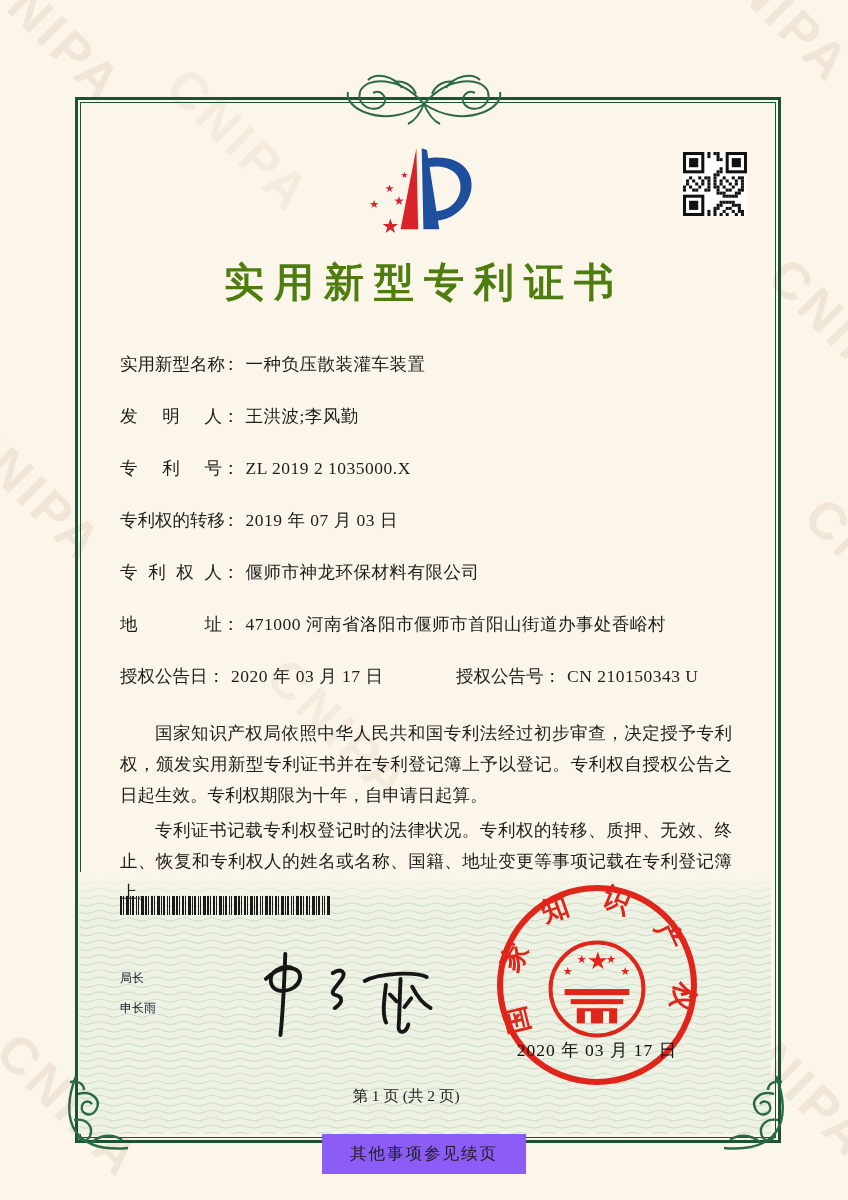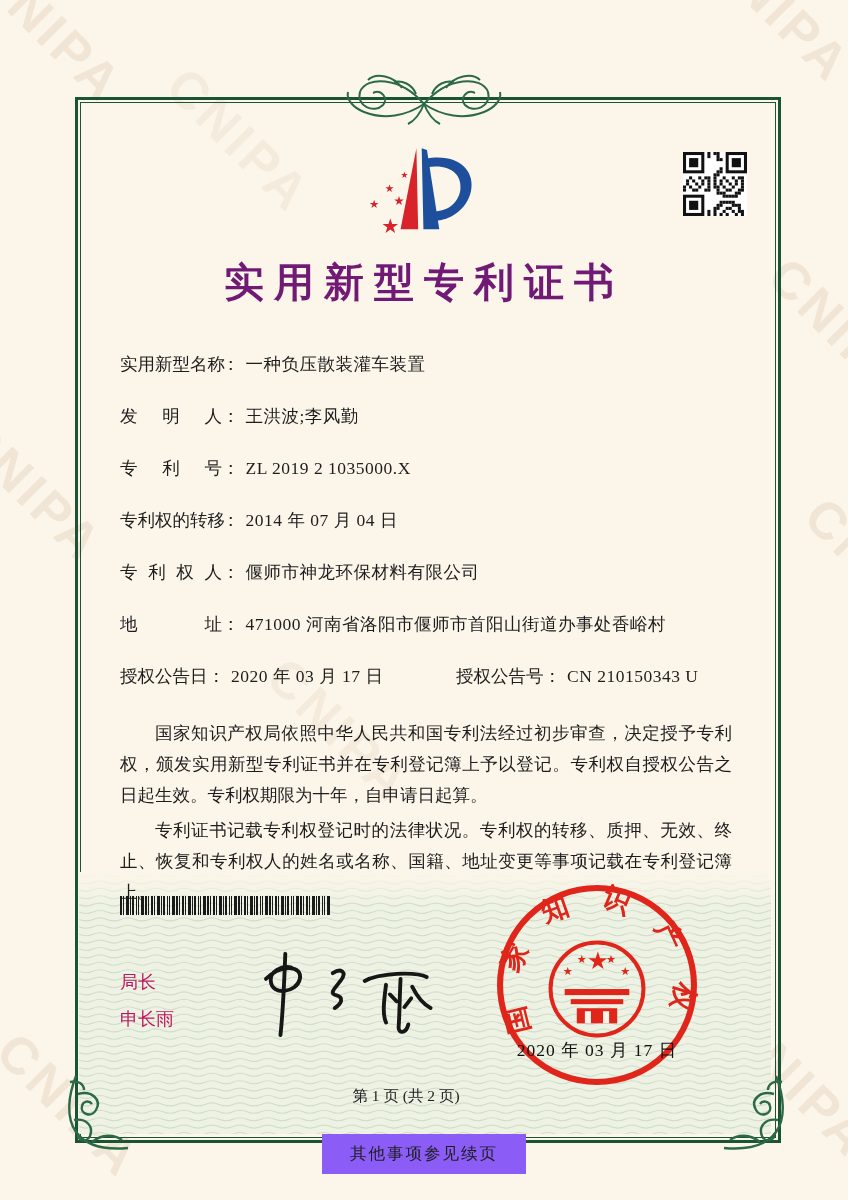--- a/index.html
+++ b/index.html
@@ -22,35 +22,35 @@
   .band{position:absolute;left:79px;top:872px;width:692px;height:262px;background:#eef2e4;overflow:hidden;}
   .band-fade{position:absolute;left:0;top:0;width:100%;height:34px;
              background:linear-gradient(#fcf6ea,rgba(252,246,234,0));}
 
   .cert-no{position:absolute;left:120px;top:146px;font-size:17.5px;color:#2a2a2a;letter-spacing:1px;}
 
   .logo{position:absolute;left:346px;top:134px;width:132px;height:120px;}
   .qr{position:absolute;left:683px;top:152px;width:64px;height:64px;background:#fff;}
 
   .title{position:absolute;left:0;top:255px;width:848px;text-align:center;
-         font-size:40px;font-weight:bold;color:#701a75;letter-spacing:10px;}
+         font-size:40px;font-weight:bold;color:#4d7c0f;letter-spacing:10px;}
 
   .fields{position:absolute;left:120px;top:350px;width:616px;font-size:17.5px;color:#1d1d1d;}
   .frow{position:absolute;left:0;white-space:nowrap;}
   .flabel{display:inline-block;width:102px;text-align:justify;text-align-last:justify;}
   .fvalue{margin-left:6px;letter-spacing:0.5px;}
   .grant2{position:absolute;left:336px;top:0;}
 
   .paras{position:absolute;left:120px;top:694px;width:612px;font-size:17.5px;
          color:#1d1d1d;line-height:31px;text-align:justify;margin-top:24px;}
   .paras p{margin:0 0 4px 0;text-indent:2em;}
 
   .barcode{position:absolute;left:120px;top:896px;width:214px;height:19px;}
 
-  .signer{position:absolute;left:120px;top:970px;font-size:18px;color:#be185d;}
+  .signer{position:absolute;left:120px;top:970px;font-size:12px;color:#0f172a;}
   .signer div{margin-bottom:13px;}
   .signature{position:absolute;left:238px;top:948px;width:205px;height:92px;}
 
   .seal{position:absolute;left:496px;top:884px;width:202px;height:202px;}
   .seal-date{position:absolute;left:0;top:154px;width:202px;text-align:center;
              font-size:17.5px;color:#111;letter-spacing:1px;}
 
   .page-note{position:absolute;left:0;top:1086px;width:812px;text-align:center;
              font-size:15.5px;color:#222;}
   .footer-note{position:absolute;left:424px;top:1134px;transform:translateX(-50%);
@@ -291,21 +291,21 @@
     <div class="frow" style="top:2px;">
       <span class="flabel">实用新型名称</span><span>：</span><span class="fvalue">一种负压散装灌车装置</span>
     </div>
     <div class="frow" style="top:54px;">
       <span class="flabel">发明人</span><span>：</span><span class="fvalue">王洪波;李风勤</span>
     </div>
     <div class="frow" style="top:106px;">
       <span class="flabel">专利号</span><span>：</span><span class="fvalue">ZL 2019 2 1035000.X</span>
     </div>
     <div class="frow" style="top:158px;">
-      <span class="flabel">专利权的转移</span><span>：</span><span class="fvalue">2014 年 07 月 04 日</span>
+      <span class="flabel">专利权的转移</span><span>：</span><span class="fvalue">2019 年 07 月 03 日</span>
     </div>
     <div class="frow" style="top:210px;">
       <span class="flabel">专利权人</span><span>：</span><span class="fvalue">偃师市神龙环保材料有限公司</span>
     </div>
     <div class="frow" style="top:262px;">
       <span class="flabel">地址</span><span>：</span><span class="fvalue">471000 河南省洛阳市偃师市首阳山街道办事处香峪村</span>
     </div>
     <div class="frow" style="top:314px;">
       <span>授权公告日</span><span>：</span><span class="fvalue">2020 年 03 月 17 日</span>
       <span class="grant2">

